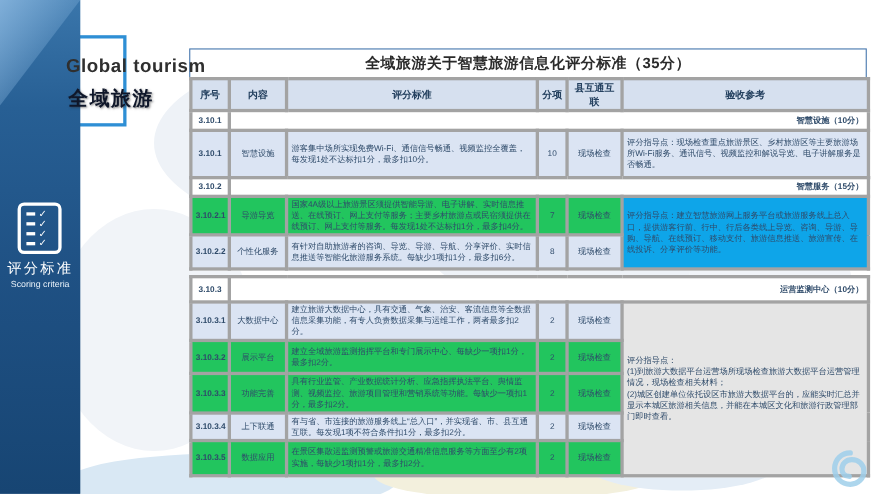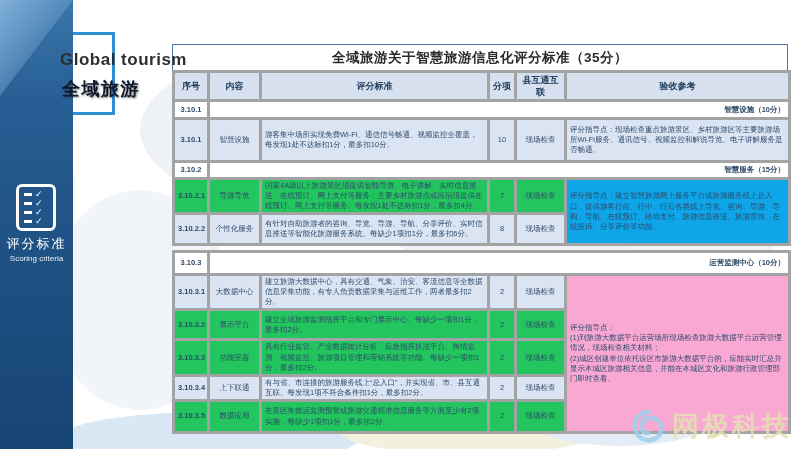--- a/index.html
+++ b/index.html
@@ -195,21 +195,21 @@
       <tr style="height:23px">
     <td class="sec-id">3.10.3</td>
     <td class="sec-title" colspan="5">运营监测中心（10分）</td>
   </tr>
   <tr class="alt" style="height:32px">
     <td class="row-id">3.10.3.1</td>
     <td class="content-cell">大数据中心</td>
     <td>建立旅游大数据中心，具有交通、气象、治安、客流信息等全数据信息采集功能，有专人负责数据采集与运维工作，两者最多扣2分。</td>
     <td class="center">2</td>
     <td class="center">现场检查</td>
-    <td class="ref-cell pre" rowspan="5" style="background:#f9a8d4">评分指导点：
+    <td class="ref-cell pre" rowspan="5" style="background:#e5e5e5">评分指导点：
 (1)到旅游大数据平台运营场所现场检查旅游大数据平台运营管理情况，现场检查相关材料；
 (2)城区创建单位依托设区市旅游大数据平台的，应能实时汇总并显示本城区旅游相关信息，并能在本城区文化和旅游行政管理部门即时查看。</td>
   </tr>
   <tr class="plain" style="height:30px">
     <td class="row-id">3.10.3.2</td>
     <td class="content-cell">展示平台</td>
     <td>建立全域旅游监测指挥平台和专门展示中心、每缺少一项扣1分，最多扣2分。</td>
     <td class="center">2</td>
     <td class="center">现场检查</td>
   </tr>
@@ -234,14 +234,13 @@
     <td class="center">2</td>
     <td class="center">现场检查</td>
   </tr>
 </tbody>
   </table>
 
 <div class="logo">
   <svg width="38" height="38" viewBox="0 0 40 40" xmlns="http://www.w3.org/2000/svg">
     <path d="M20 5 C11.5 5 5 11.5 5 20 C5 28.5 11.5 35 20 35 C27.5 35 33 29.5 33 22.5 C33 16 28 11.5 21.5 11.5 C16 11.5 12 15.5 12 20.5 C12 24.5 15 27.5 19 27.5" stroke="#9fcfeb" stroke-width="5" fill="none" stroke-linecap="round"></path>
   </svg>
-  <span class="logo-text">网极科技</span>
 </div>
 
 </body></html>

